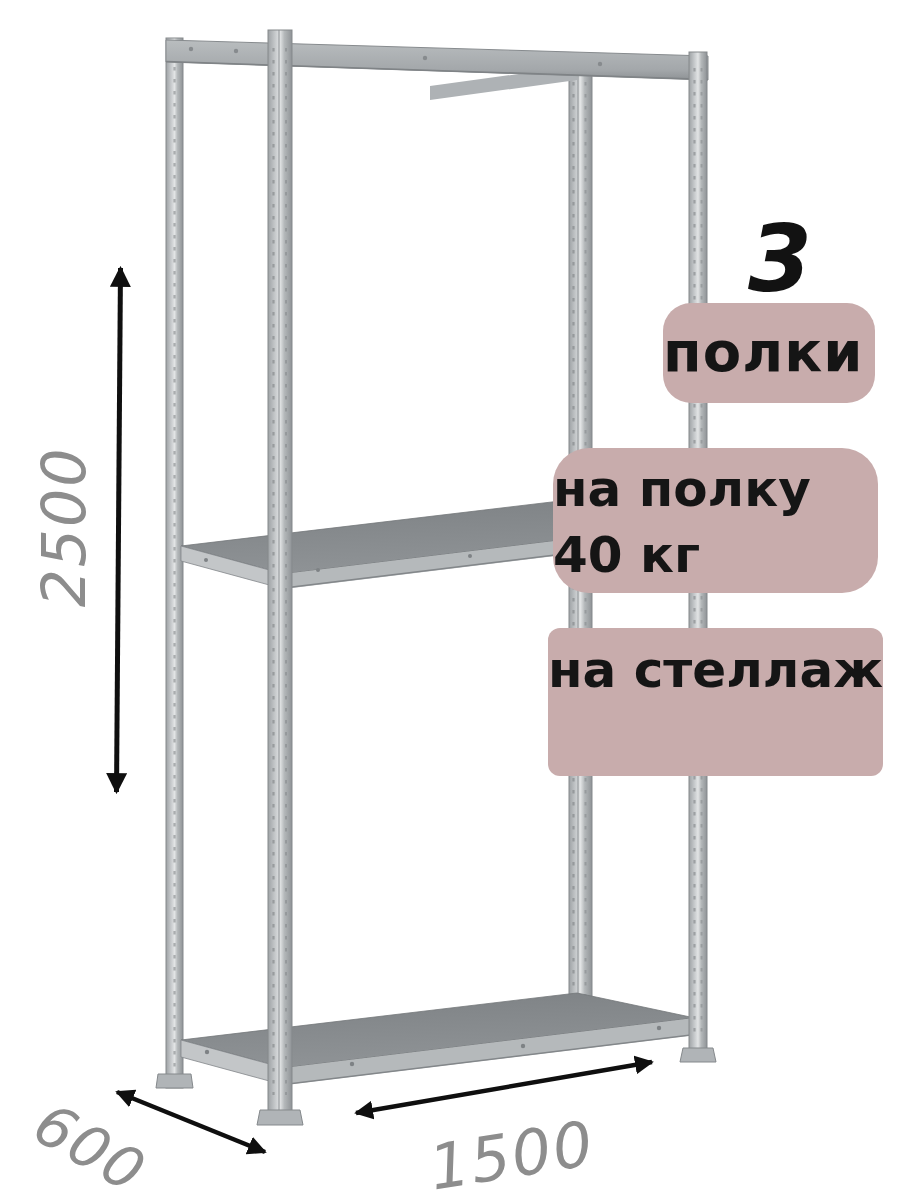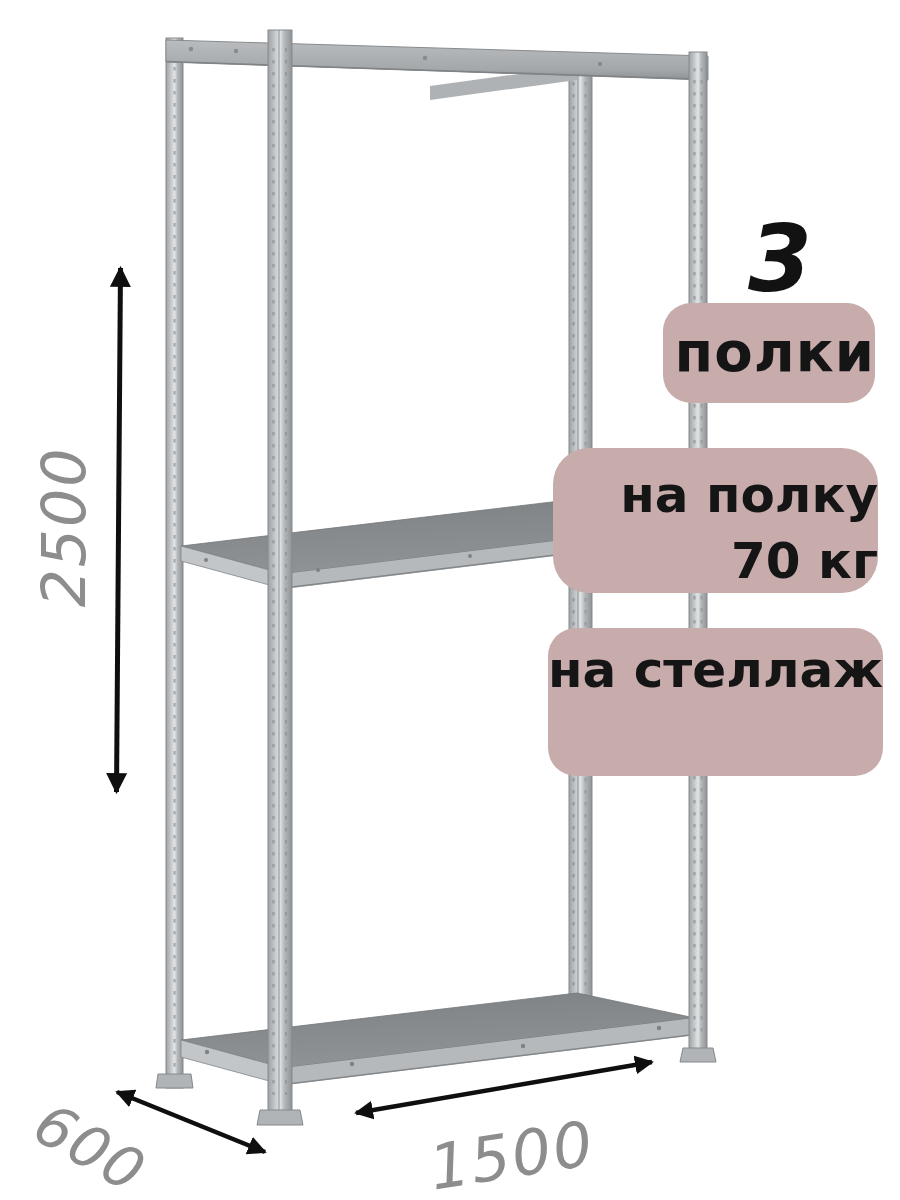--- a/index.html
+++ b/index.html
@@ -10,37 +10,37 @@
     --bg:#ffffff;
   }
   html,body{margin:0;padding:0;background:#fff;}
   .stage{
     position:relative;width:900px;height:1200px;background:var(--bg);
     overflow:hidden;font-family:"DejaVu Sans","Liberation Sans",sans-serif;
   }
   .stage svg{position:absolute;left:0;top:0;}
   .badge{
     position:absolute;background:var(--badge-bg);color:var(--badge-text);
-    font-weight:bold;text-align:right;white-space:nowrap;
+    font-weight:bold;text-align:left;white-space:nowrap;
   }
   .badge-count-number{
     position:absolute;left:700px;top:210px;width:160px;height:100px;
     text-align:center;color:#121212;font-style:italic;font-weight:bold;
     font-size:92px;line-height:100px;font-family:"DejaVu Sans","Liberation Sans",sans-serif;
   }
   .badge-one{
     left:663px;top:303px;width:212px;height:100px;border-radius:28px;
     font-size:56px;line-height:98px;letter-spacing:1px;
   }
   .badge-two{
     left:553px;top:448px;width:325px;height:145px;border-radius:36px;
-    font-size:50px;line-height:66px;padding-top:14px;box-sizing:border-box;
+    font-size:50px;line-height:66px;padding-top:8px;box-sizing:border-box;
   }
   .badge-three{
-    left:548px;top:628px;width:335px;height:148px;border-radius:28px;
+    left:548px;top:628px;width:335px;height:148px;border-radius:12px;
     font-size:50px;line-height:66px;padding-top:9px;box-sizing:border-box;
   }
   .dim-label{
     position:absolute;color:var(--dim-text);font-style:italic;
     text-align:center;white-space:nowrap;letter-spacing:2px;
   }
   .dim-height{left:-56px;top:491px;width:240px;height:72px;line-height:72px;
     font-size:60px;transform:rotate(-90deg);}
   .dim-depth{left:5px;top:1115px;width:170px;height:66px;line-height:66px;
     font-size:58px;transform:rotate(30deg);}
@@ -140,21 +140,21 @@
   </svg>
 
   <div class="badge-count-number">3</div>
 
   <div class="badge badge-one">
     <span>полки</span>
   </div>
 
   <div class="badge badge-two">
     <div>на полку</div>
-    <div>70 кг</div>
+    <div>40 кг</div>
   </div>
 
   <div class="badge badge-three">
     <div>на стеллаж</div>
   </div>
 
   <div class="dim-label dim-height">2500</div>
   <div class="dim-label dim-depth">600</div>
   <div class="dim-label dim-width">1500</div>
 

